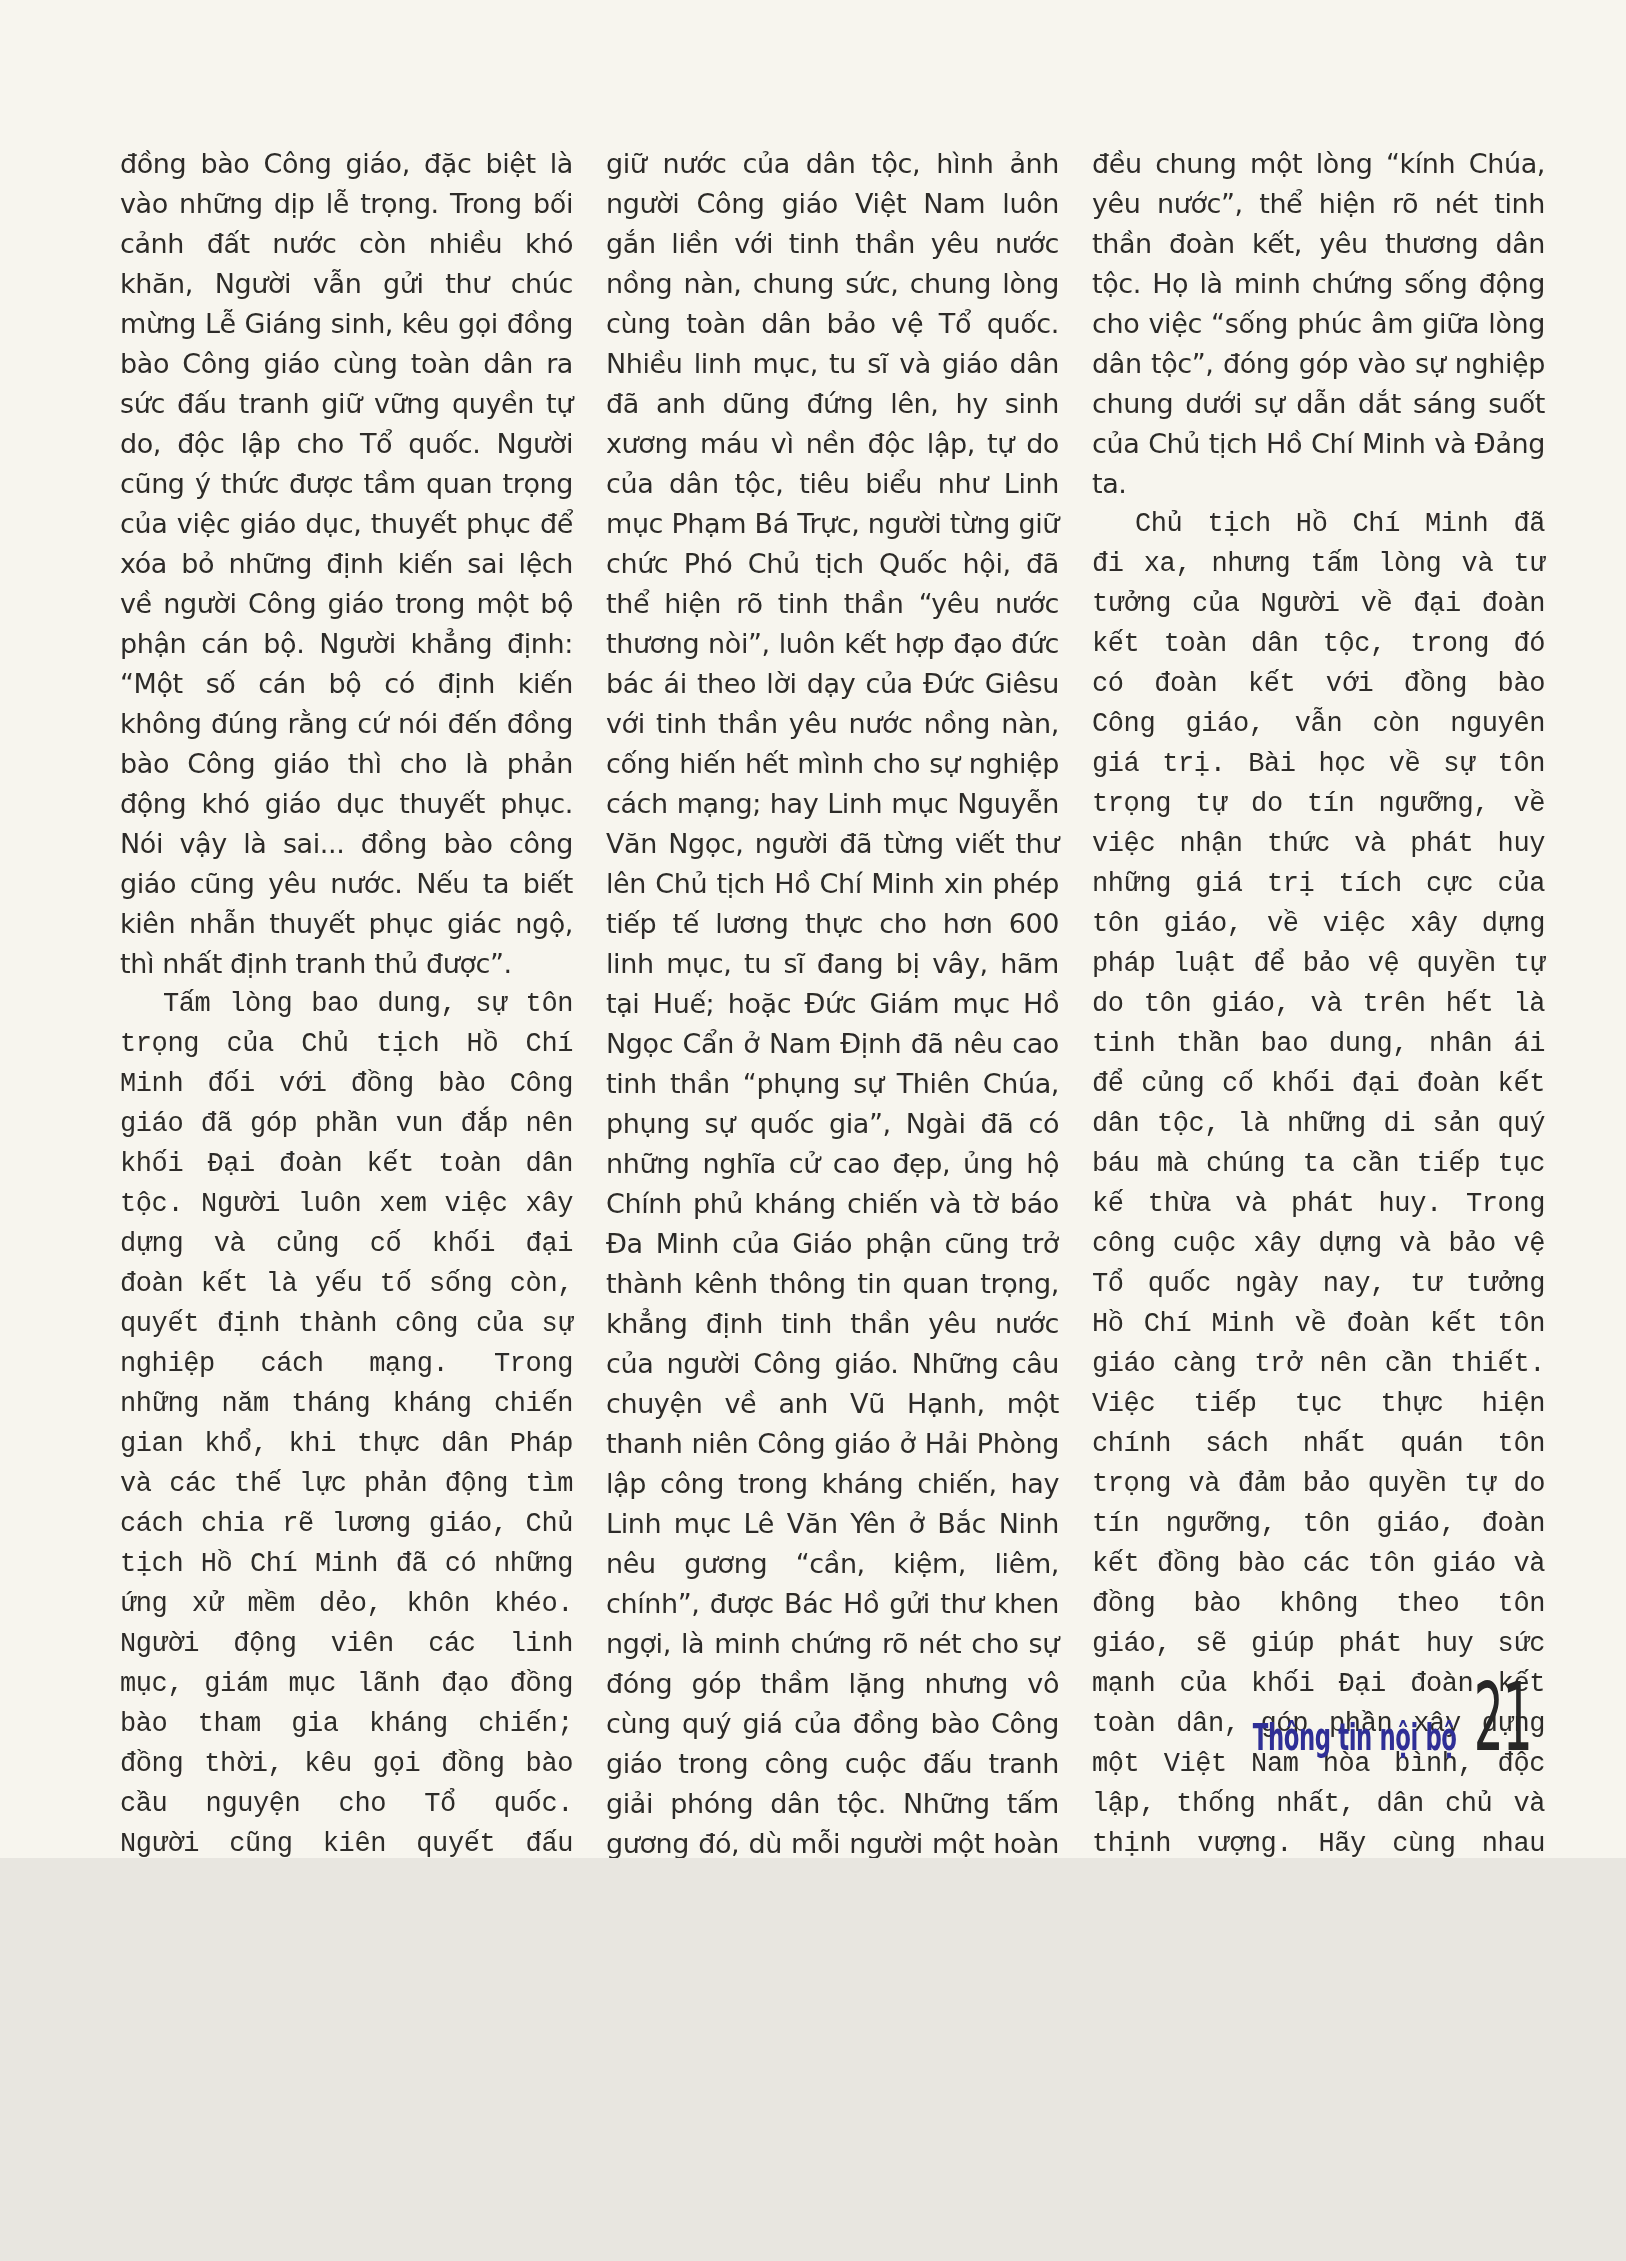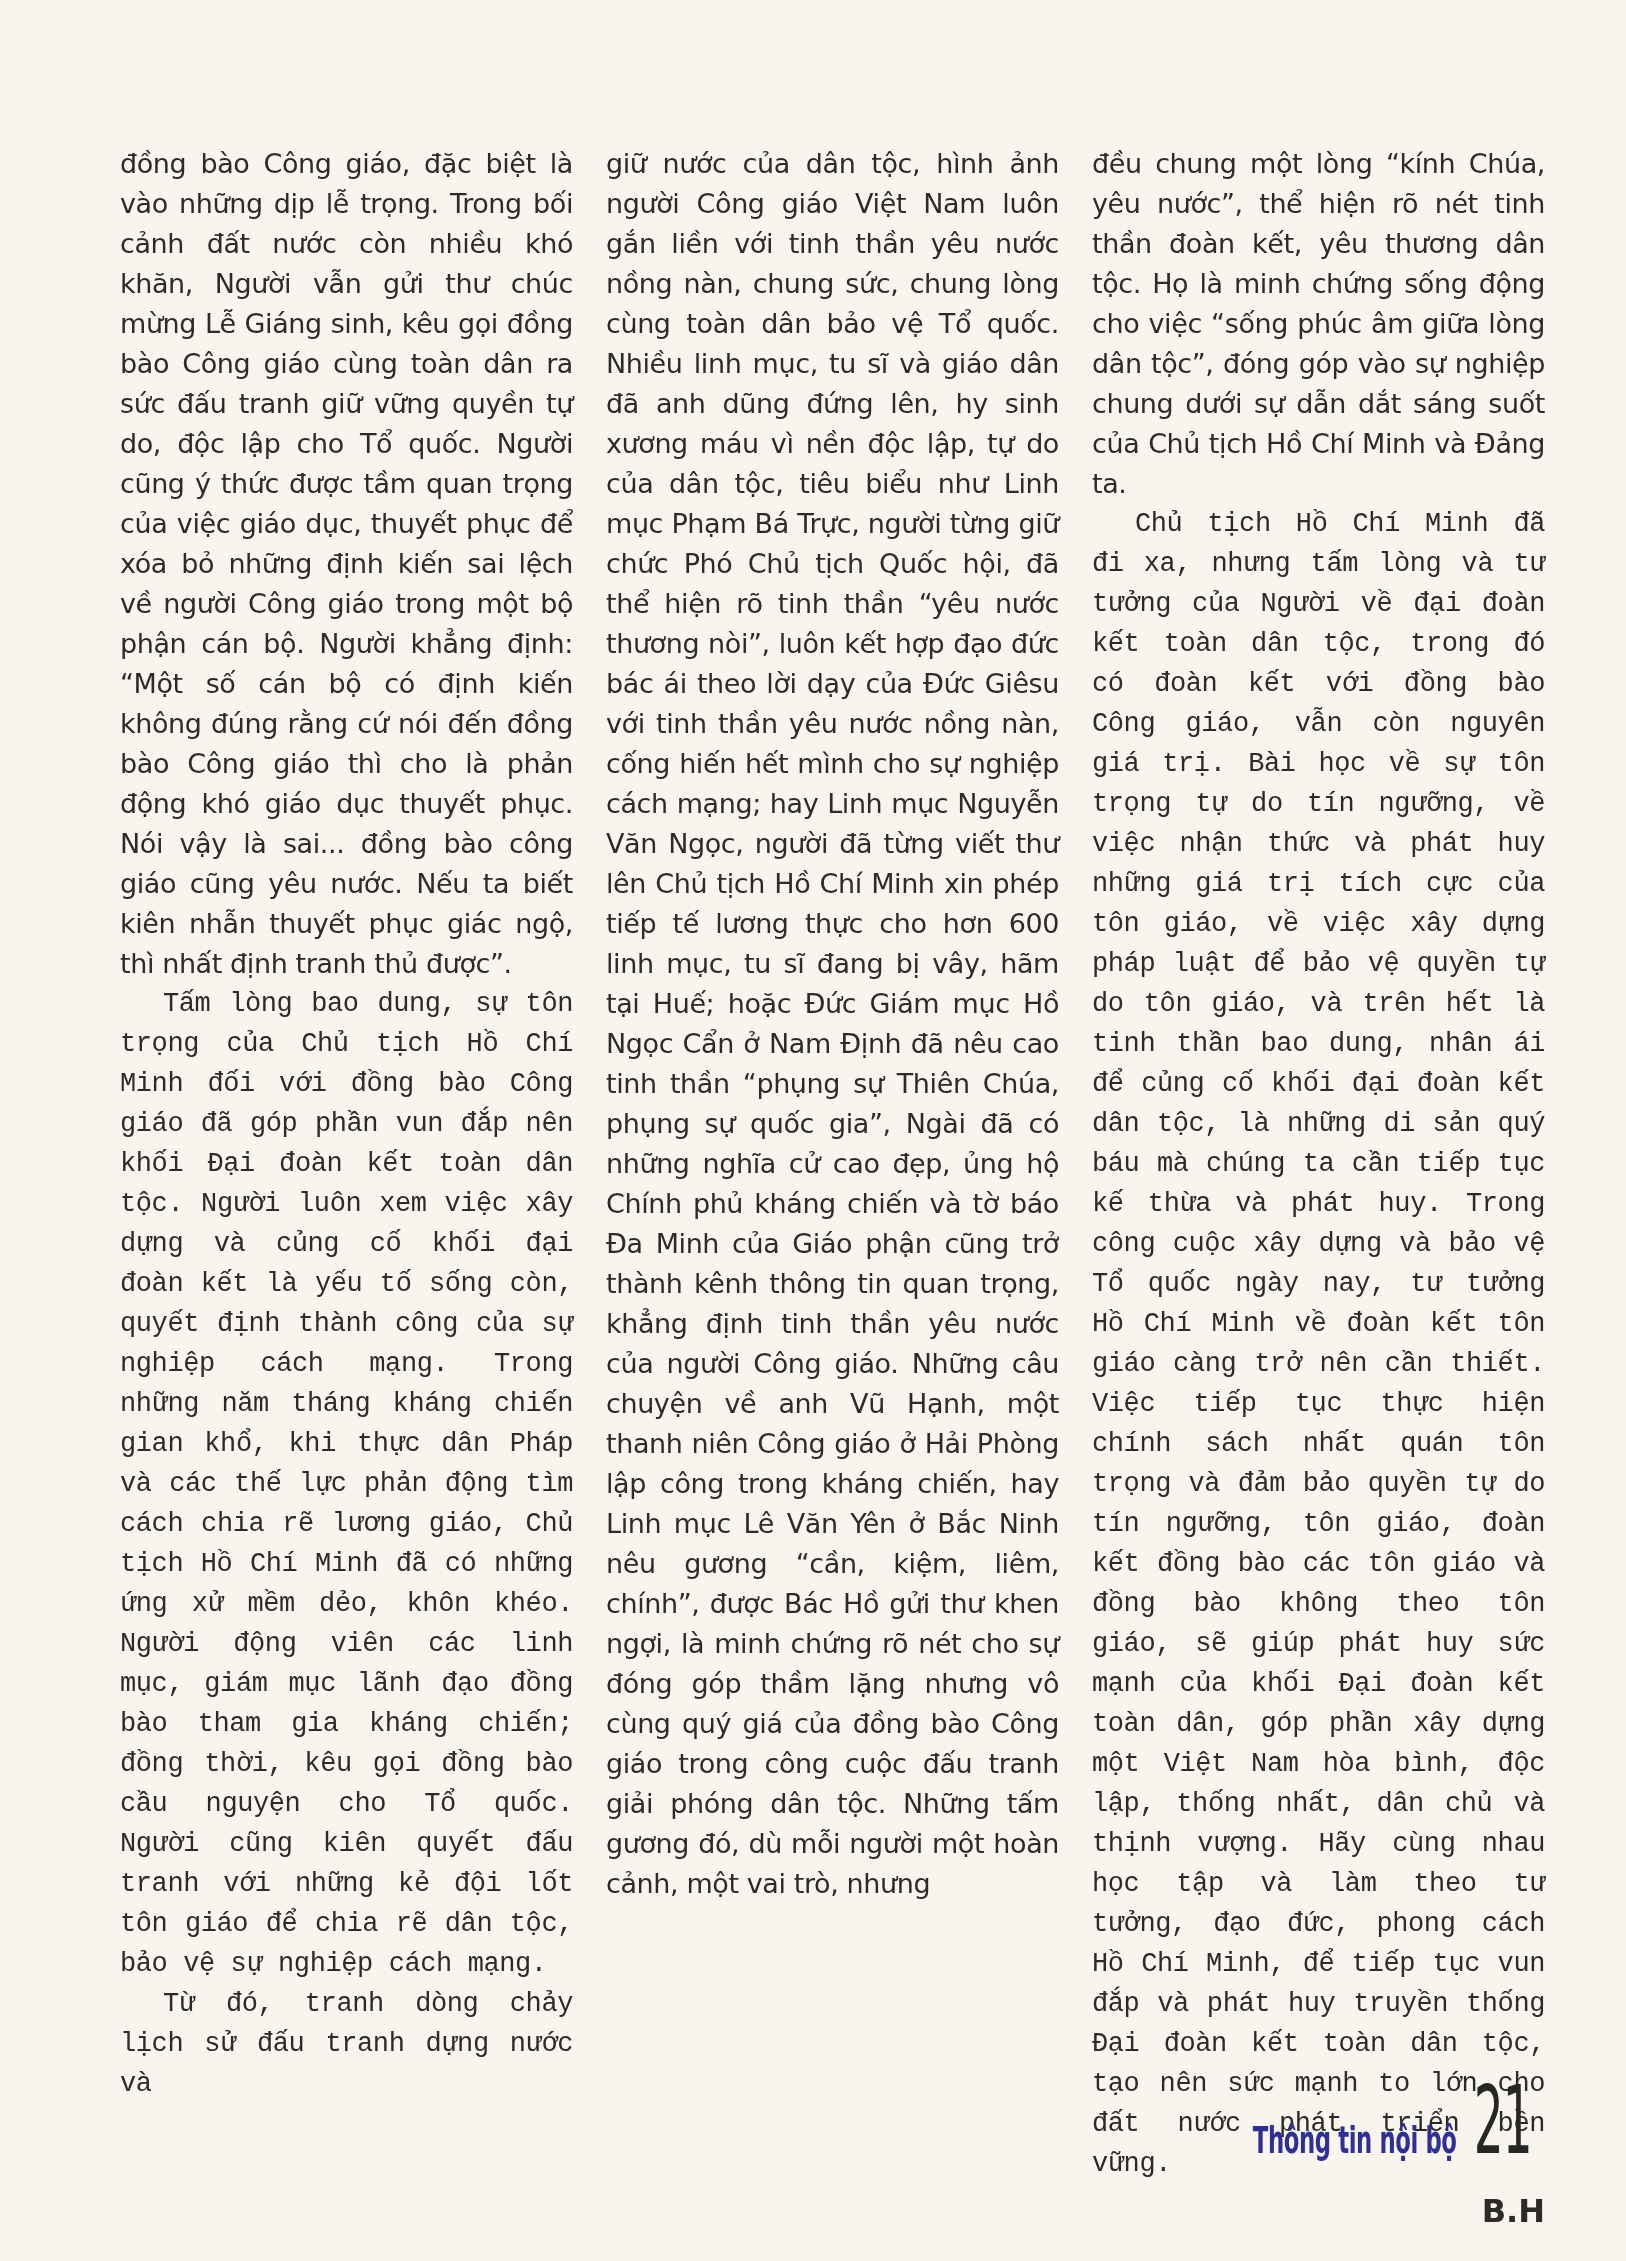--- a/index.html
+++ b/index.html
@@ -3,21 +3,21 @@
 <meta charset="utf-8">
 <style>
   html, body {
     margin: 0;
     padding: 0;
     background: #e8e6e0;
   }
   .page {
     position: relative;
     width: 1627px;
-    height: 2261px;
+    height: 1858px;
     margin: 0 auto;
     background: var(--page-bg, #f7f5ee);
     overflow: hidden;
     font-family: "DejaVu Sans", "Liberation Sans", sans-serif;
   }
   .content {
     position: absolute;
     left: 120px;
     top: 144px;
     width: 1425px;

